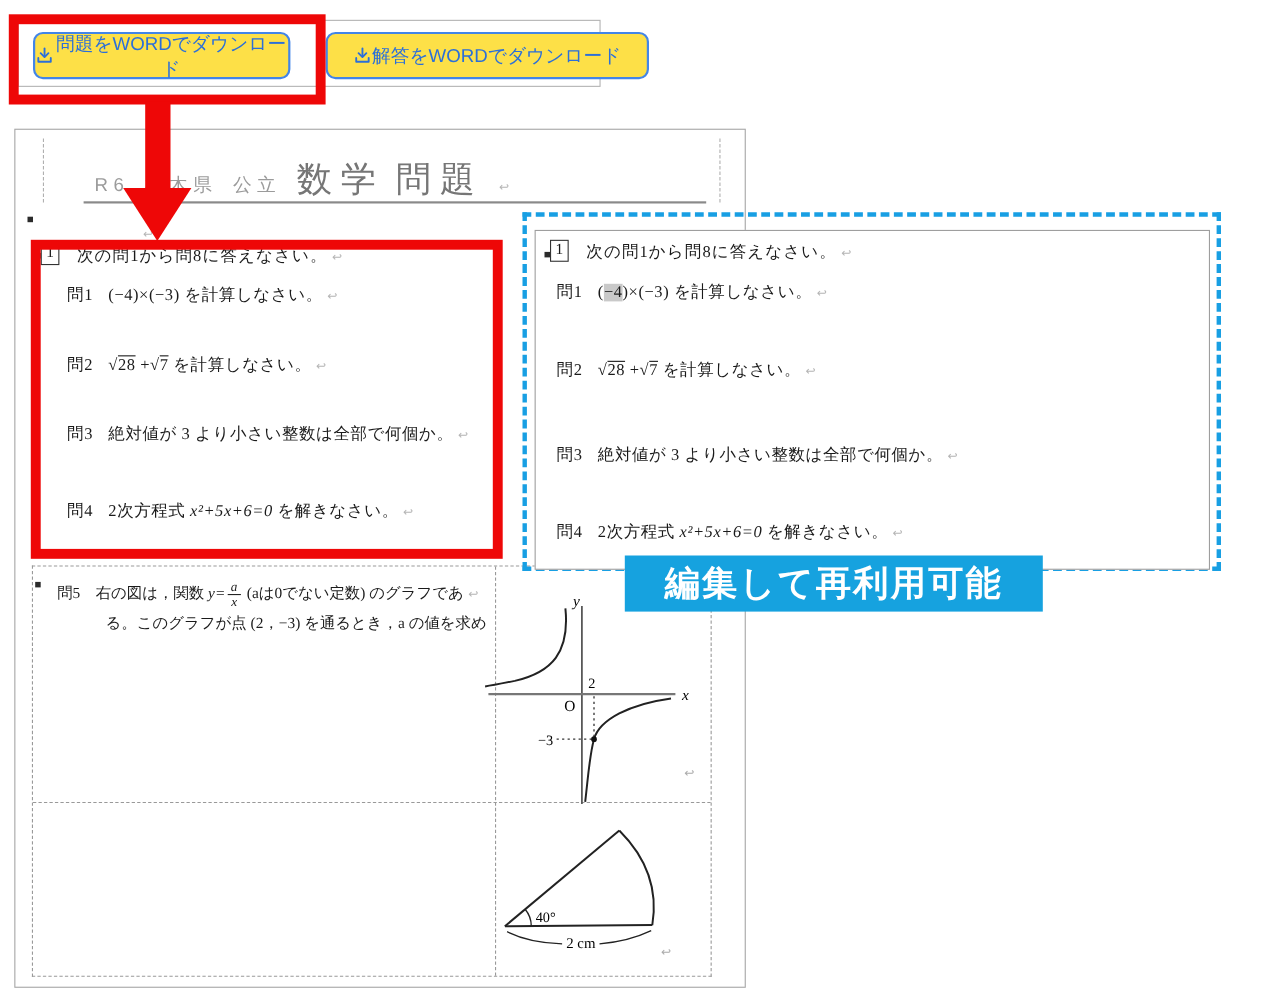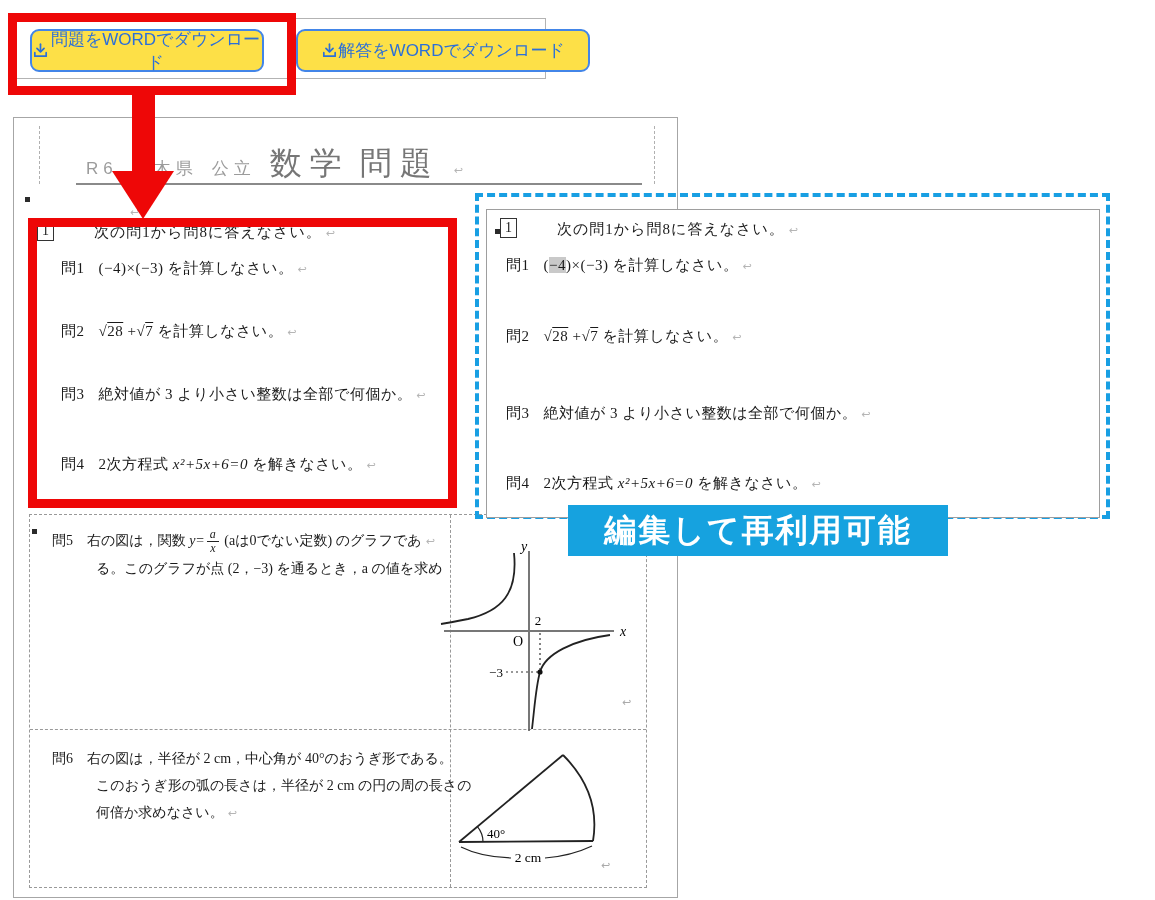--- a/index.html
+++ b/index.html
@@ -59,21 +59,21 @@
   .hdr-big   { color:#767676; font-size:32px; letter-spacing:8px; margin-right:10px; }
   .hdr-underline { position:absolute; left:62px; top:65px; width:566px; height:2px; background:#8a8a8a; }
 
   .sq-bullet { position:absolute; width:5px; height:5px; background:#2b2b2b; }
   .ret { color:#b5b5b5; font-size:11px; margin-left:4px; font-family:"DejaVu Sans",sans-serif; }
 
   .sec-box {
     position:absolute; width:17px; height:20px; border:1.5px solid #333;
     display:flex; align-items:center; justify-content:center; font-size:14px; background:#fff;
   }
-  .sec-title { position:absolute; font-size:15px; letter-spacing:1px; white-space:nowrap;margin-left:24px; }
+  .sec-title { position:absolute; font-size:15px; letter-spacing:1px; white-space:nowrap; }
   .q-line { position:absolute; font-size:15px; white-space:nowrap; letter-spacing:0.5px; }
   .q-label { margin-right:14px; }
   .hl { background:#c9c9c9; }
 
   .radicand { text-decoration:overline;margin-top:12px; }
   .math-it { font-style:italic; }
   .frac { display:inline-block; vertical-align:-0.55em; text-align:center; font-size:12px; line-height:1.05; margin:0 2px; }
   .frac .num { display:block; border-bottom:1px solid #222; padding:0 3px; font-style:italic; }
   .frac .den { display:block; font-style:italic; }
 
@@ -178,25 +178,20 @@
 
     <div class="dashed-table">
       <div class="row-divider"></div>
       <div class="col-divider"></div>
 
       <div class="cell-text" id="q5-block">
         <span class="first"><span class="q-label">問5</span><span>右の図は，関数 </span><span class="math-it">y=</span><span class="frac"><span class="num">a</span><span class="den">x</span></span><span> (aは0でない定数) のグラフであ</span><span class="ret">↩</span></span>
         <span class="cont">る。このグラフが点 (2，−3) を通るとき，a の値を求め</span>
       </div>
 
-      <div class="cell-text" id="q6-block">
-        <span class="first"><span class="q-label">問6</span><span>右の図は，半径が 2 cm，中心角が 40°のおうぎ形である。</span></span>
-        <span class="cont">このおうぎ形の弧の長さは，半径が 2 cm の円の周の長さの</span>
-        <span class="cont"><span>何倍か求めなさい。</span><span class="ret">↩</span></span>
-      </div>
     </div>
 
     <div class="sq-bullet" style="left:18px; top:411px;"></div>
 
     <svg class="fig-svg" style="left:424px; top:423px;" width="215" height="196" viewBox="0 0 215 196">
       <line x1="91" y1="10" x2="91" y2="190" stroke="#555" stroke-width="1.6"></line>
       <line x1="6" y1="90" x2="176" y2="90" stroke="#777" stroke-width="2"></line>
       <path d="M76,12 C80,52 64,70 30,78 C20,80 10,82 3,83" fill="none" stroke="#222" stroke-width="1.8"></path>
       <path d="M94,188 C97,162 98,145 102,131 C107,113 135,99 172,94" fill="none" stroke="#222" stroke-width="1.8"></path>
       <line x1="102" y1="92" x2="102" y2="131" stroke="#333" stroke-width="1.2" stroke-dasharray="2,3"></line>

